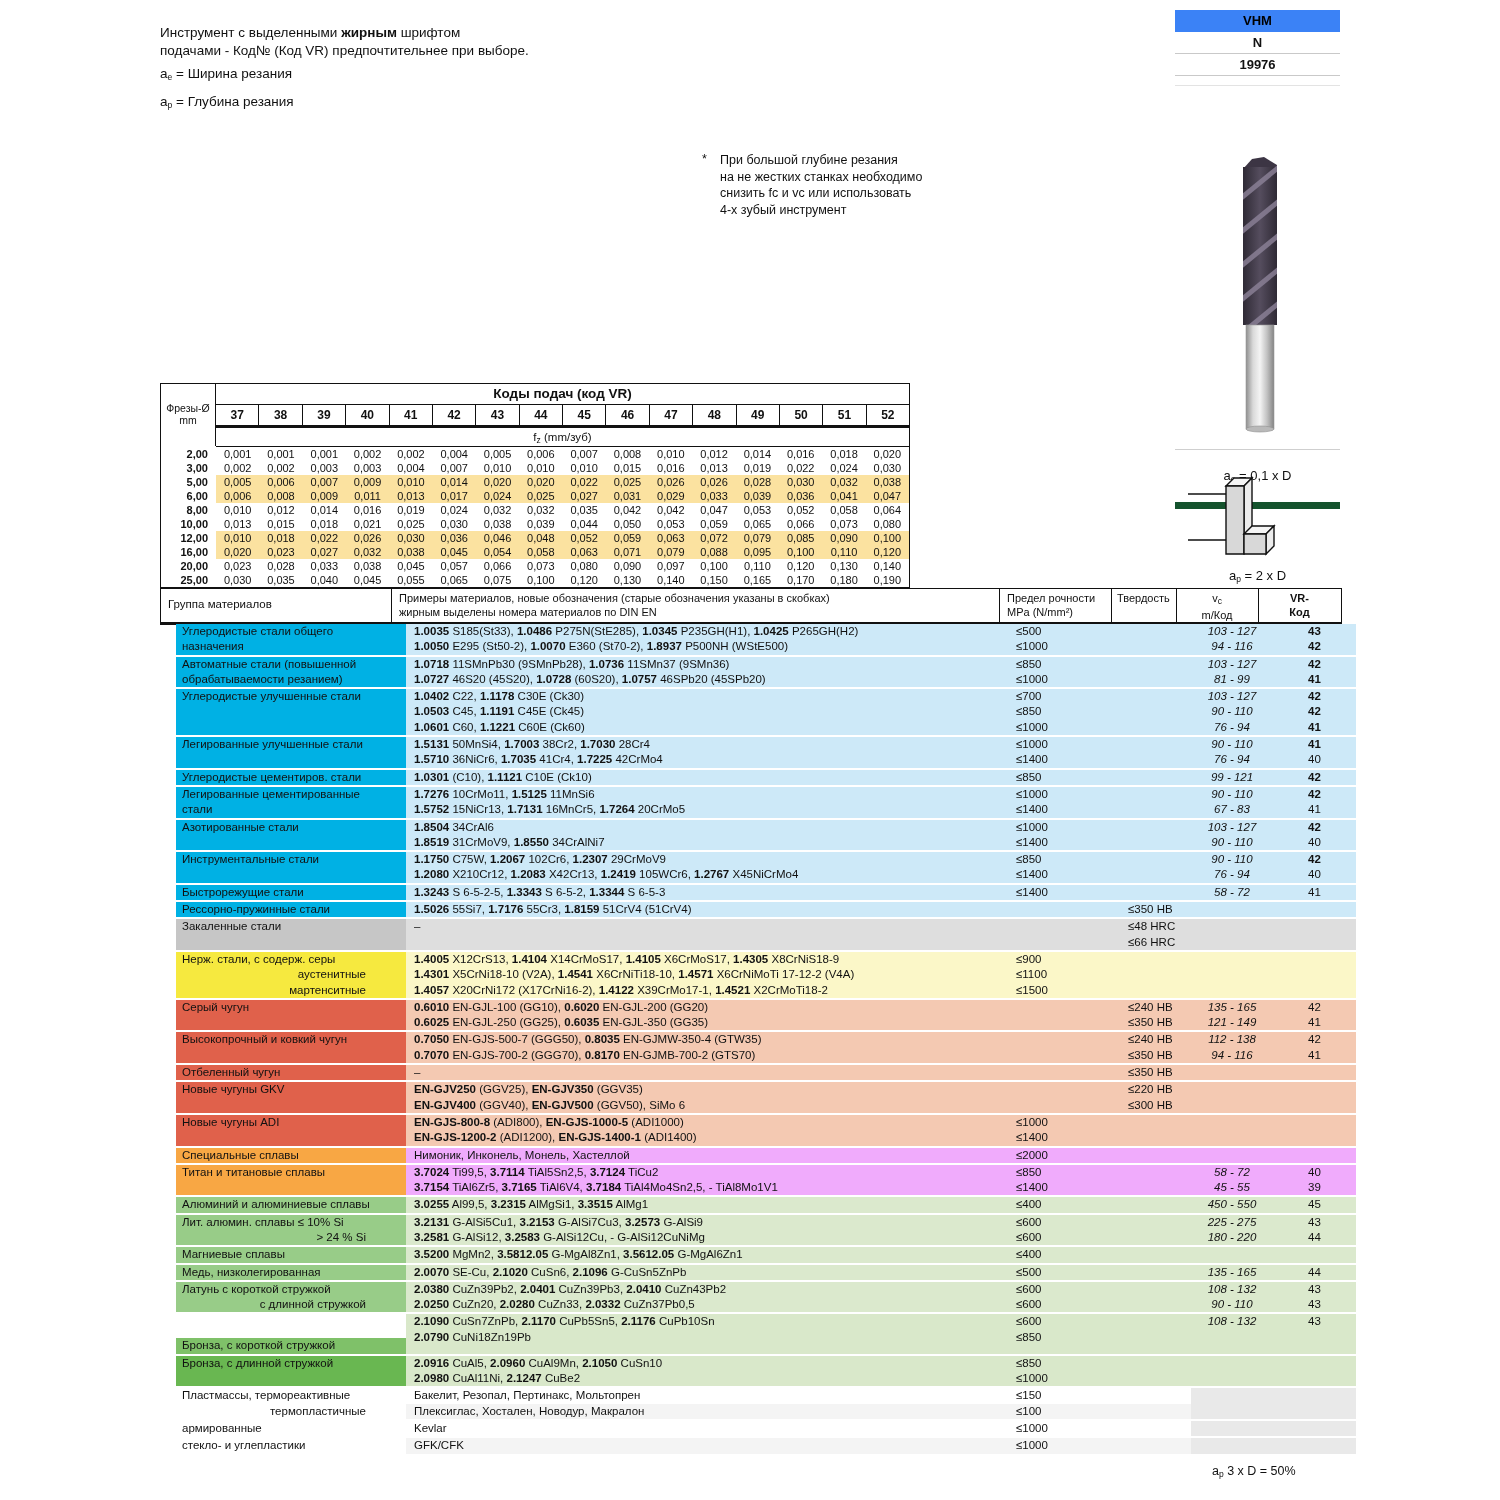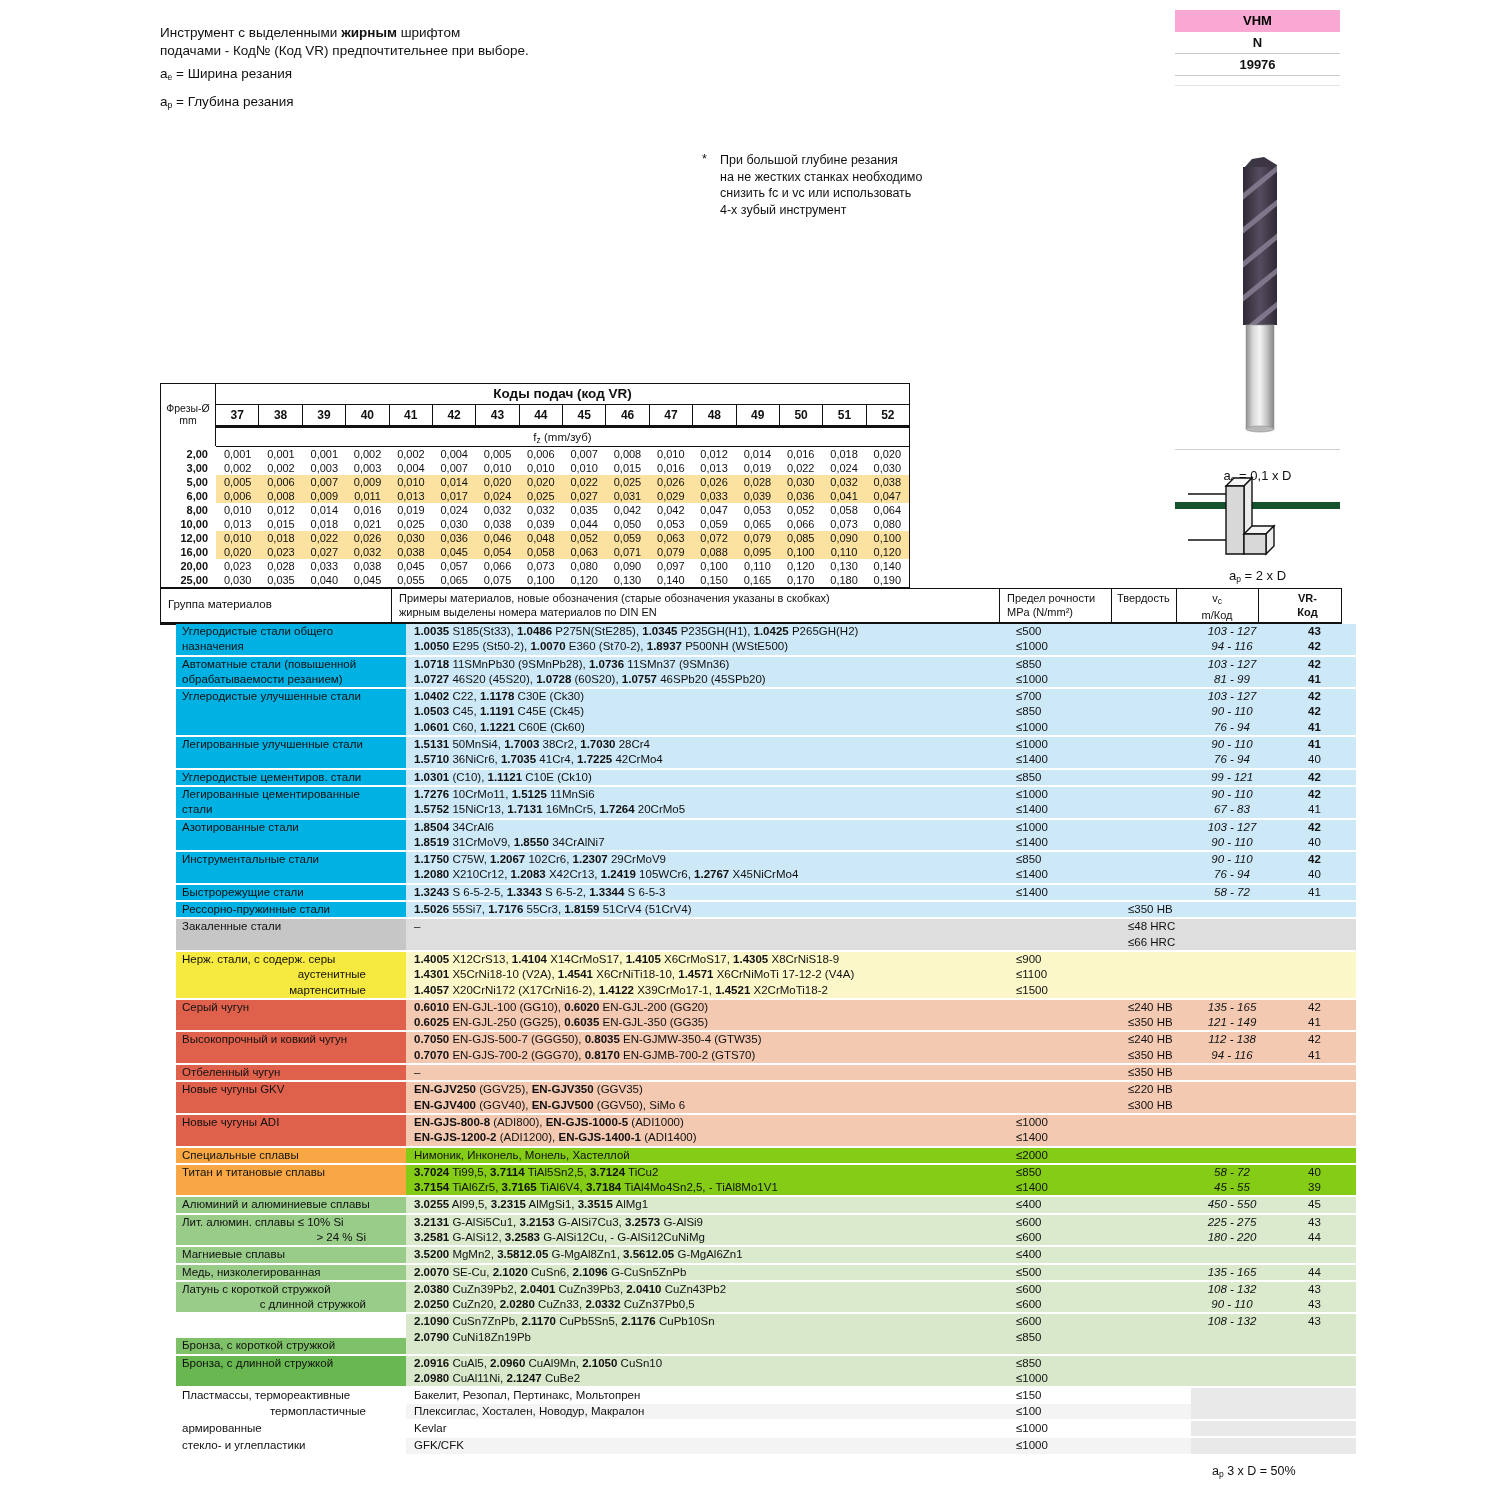--- a/index.html
+++ b/index.html
@@ -47,40 +47,40 @@
 
   
   .mhead{left:160px;top:588px;width:1180px;height:33px;border:1px solid #111;border-bottom:3px solid #111;
          box-sizing:content-box;font-size:11px;}
   .mhead .vline{position:absolute;top:0;bottom:0;width:1px;background:#111;}
   .h-group{position:absolute;left:7px;top:9px;font-size:11.5px;}
   .h-ex{position:absolute;left:238px;top:3px;line-height:13.5px;}
   .h-mpa{position:absolute;left:846px;top:3px;line-height:13.5px;}
   .h-hard{position:absolute;left:956px;top:3px;}
   .h-vc{position:absolute;left:1015px;top:3px;width:82px;text-align:center;line-height:13.5px;}
-  .h-vr{position:absolute;left:1097px;top:3px;width:83px;text-align:center;line-height:13.5px;font-weight:bold;padding-left:8px;}
+  .h-vr{position:absolute;left:1097px;top:3px;width:83px;text-align:center;line-height:13.5px;font-weight:bold;}
 
   
   .mbody{left:176px;top:624px;width:1180px;}
   .m-group{display:flex;margin-bottom:2px;}
   .m-label{width:230px;font-size:11.5px;}
   .m-lline{height:15.3px;line-height:15.3px;padding-left:6px;box-sizing:border-box;white-space:nowrap;}
   .m-lline.r{text-align:right;padding-right:40px;padding-left:0;}
   .m-content{width:950px;position:relative;font-size:11.5px;}
   .m-line{position:relative;height:15.3px;line-height:15.3px;white-space:nowrap;}
   .m-line .ex{position:absolute;left:8px;}
   .m-line .mpa{position:absolute;left:610px;}
   .m-line .hb{position:absolute;left:722px;}
   .m-line .vc{position:absolute;left:785px;width:82px;text-align:center;font-style:italic;}
   .m-line .vr{position:absolute;left:867px;width:83px;text-align:center;}
   .c-blue .m-label{background:#00b1e4;} .c-blue .m-content{background:#cde9f8;}
   .c-gray .m-label{background:#c6c6c6;} .c-gray .m-content{background:#dedede;}
   .c-yellow .m-label{background:#f6e93f;} .c-yellow .m-content{background:#fbf7c8;}
   .c-red .m-label{background:#e0614b;} .c-red .m-content{background:#f4c9b2;}
-  .c-orange .m-label{background:#f8a744;} .c-orange .m-content{background:#84cc16;}
+  .c-orange .m-label{background:#f8a744;} .c-orange .m-content{background:#f0abfc;}
   .c-green1 .m-label{background:#98cc88;} .c-green1 .m-content{background:#dbe9cd;}
   .c-green2 .m-label{background:#7fc169;margin-top:24px;} .c-green2 .m-content{background:#d9e8ca;}
   .c-green3 .m-label{background:#69b751;} .c-green3 .m-content{background:#d9e8ca;}
   .c-white .m-label{background:transparent;} .c-white .m-content{background:transparent;}
   .c-white .m-content::after{content:"";position:absolute;left:785px;top:0;bottom:0;width:165px;background:#e9e9e9;}
   .m-line.stripe{background:#f4f4f4;}
 
   .footer-left{left:1005px;top:1514px;font-size:12.5px;}
   .footer-right{left:1212px;top:1464px;font-size:12.5px;}
 </style>
@@ -102,21 +102,21 @@
 
   <div class="abs note-mark">*</div>
   <div class="abs note">
     <div>При большой глубине резания</div>
     <div>на не жестких станках необходимо</div>
     <div>снизить fc и vc или использовать</div>
     <div>4-х зубый инструмент</div>
   </div>
 
   <div class="abs badge">
-    <div class="badge-bar" style="background:#f9a8d4;">VHM</div>
+    <div class="badge-bar" style="background:#3b82f6;">VHM</div>
     <div class="badge-row">N</div>
     <div class="badge-row">19976</div>
     <div class="badge-spacer"></div>
   </div>
 
   <svg class="abs" style="left:1238px;top:155px;" width="44" height="282" viewBox="0 0 44 282">
     <defs>
       <linearGradient id="shankGrad" x1="0" y1="0" x2="1" y2="0">
         <stop offset="0" stop-color="#8e8e8e"></stop>
           <stop offset="0.25" stop-color="#d9d9d9"></stop>

